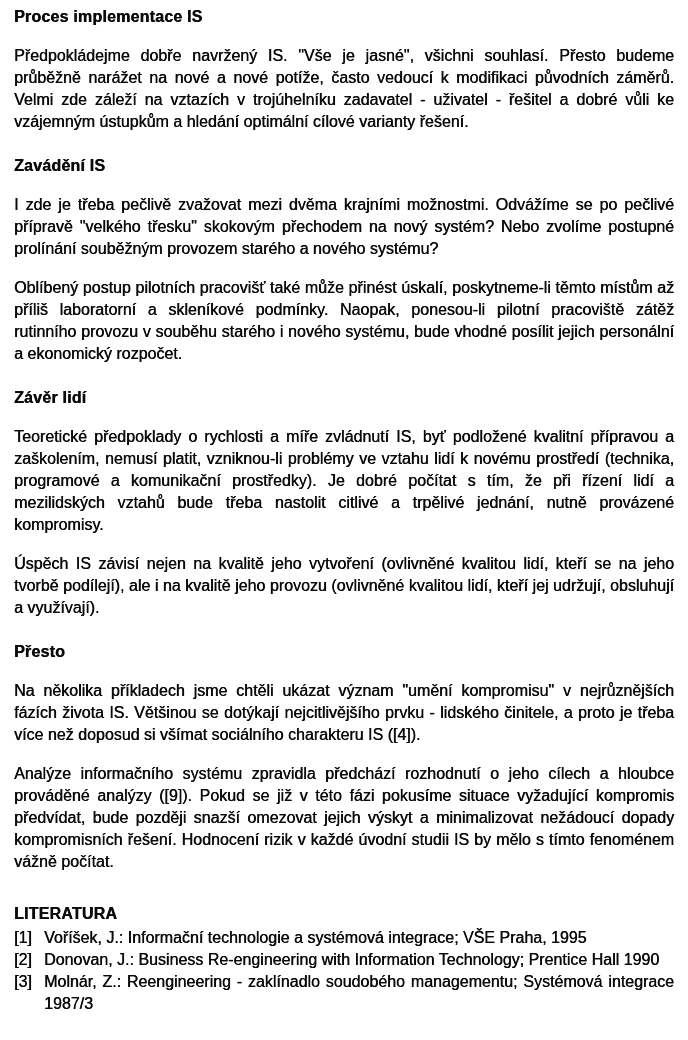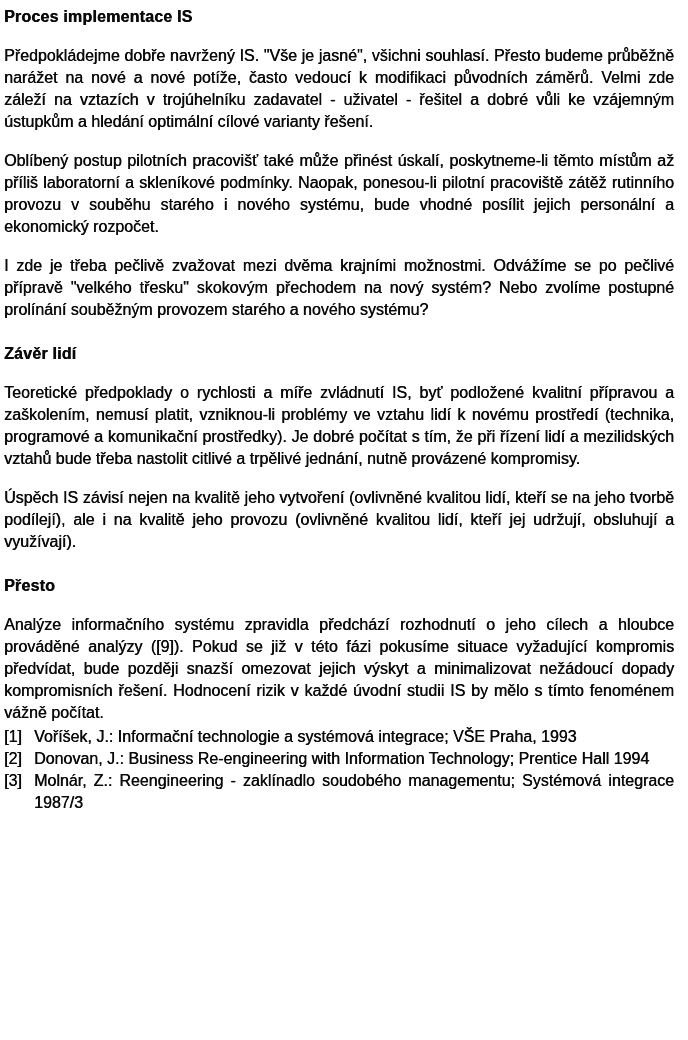--- a/index.html
+++ b/index.html
@@ -5,21 +5,21 @@
   html, body {
     margin: 0;
     padding: 0;
     background: #ffffff;
   }
   .page {
     position: relative;
     box-sizing: border-box;
     width: 688px;
     height: 1040px;
-    padding: 6px 14px 0 4px;
+    padding: 6px 14px 0 14px;
     background: #ffffff;
     color: #0b0b0b;
     font-family: "Liberation Sans", "DejaVu Sans", sans-serif;
     font-size: 16px;
     line-height: 22px;
     overflow: hidden;
     
     text-shadow: 0.4px 0 0 currentColor;
   }
   .doc-heading {
@@ -54,35 +54,38 @@
     text-align: justify;
   }
 </style>
 </head>
 <body>
 
 <div class="page">
   <div>
       <div class="doc-heading first">Proces implementace IS</div>
       <p class="doc-paragraph">Předpokládejme dobře navržený IS. "Vše je jasné", všichni souhlasí. Přesto budeme průběžně narážet na nové a nové potíže, často vedoucí k modifikaci původních záměrů. Velmi zde záleží na vztazích v trojúhelníku zadavatel - uživatel - řešitel a dobré vůli ke vzájemným ústupkům a hledání optimální cílové varianty řešení.</p>
+      <div class="doc-heading">Zavádění IS</div>
+      <p class="doc-paragraph">I zde je třeba pečlivě zvažovat mezi dvěma krajními možnostmi. Odvážíme se po pečlivé přípravě "velkého třesku" skokovým přechodem na nový systém? Nebo zvolíme postupné prolínání souběžným provozem starého a nového systému?</p>
       <p class="doc-paragraph">Oblíbený postup pilotních pracovišť také může přinést úskalí, poskytneme-li těmto místům až příliš laboratorní a skleníkové podmínky. Naopak, ponesou-li pilotní pracoviště zátěž rutinního provozu v souběhu starého i nového systému, bude vhodné posílit jejich personální a ekonomický rozpočet.</p>
-      <p class="doc-paragraph">I zde je třeba pečlivě zvažovat mezi dvěma krajními možnostmi. Odvážíme se po pečlivé přípravě "velkého třesku" skokovým přechodem na nový systém? Nebo zvolíme postupné prolínání souběžným provozem starého a nového systému?</p>
       <div class="doc-heading">Závěr lidí</div>
       <p class="doc-paragraph">Teoretické předpoklady o rychlosti a míře zvládnutí IS, byť podložené kvalitní přípravou a zaškolením, nemusí platit, vzniknou-li problémy ve vztahu lidí k novému prostředí (technika, programové a komunikační prostředky). Je dobré počítat s tím, že při řízení lidí a mezilidských vztahů bude třeba nastolit citlivé a trpělivé jednání, nutně provázené kompromisy.</p>
       <p class="doc-paragraph">Úspěch IS závisí nejen na kvalitě jeho vytvoření (ovlivněné kvalitou lidí, kteří se na jeho tvorbě podílejí), ale i na kvalitě jeho provozu (ovlivněné kvalitou lidí, kteří jej udržují, obsluhují a využívají).</p>
       <div class="doc-heading">Přesto</div>
+      <p class="doc-paragraph">Na několika příkladech jsme chtěli ukázat význam "umění kompromisu" v nejrůznějších fázích života IS. Většinou se dotýkají nejcitlivějšího prvku - lidského činitele, a proto je třeba více než doposud si všímat sociálního charakteru IS ([4]).</p>
       <p class="doc-paragraph">Analýze informačního systému zpravidla předchází rozhodnutí o jeho cílech a hloubce prováděné analýzy ([9]). Pokud se již v této fázi pokusíme situace vyžadující kompromis předvídat, bude později snazší omezovat jejich výskyt a minimalizovat nežádoucí dopady kompromisních řešení. Hodnocení rizik v každé úvodní studii IS by mělo s tímto fenoménem vážně počítat.</p>
+      <div class="doc-heading literature">LITERATURA</div>
       <div class="references">
         <div class="reference-row">
           <span class="ref-label">[1]</span>
-          <span class="ref-text">Voříšek, J.: Informační technologie a systémová integrace; VŠE Praha, 1993</span>
+          <span class="ref-text">Voříšek, J.: Informační technologie a systémová integrace; VŠE Praha, 1995</span>
         </div>
         <div class="reference-row">
           <span class="ref-label">[2]</span>
-          <span class="ref-text">Donovan, J.: Business Re-engineering with Information Technology; Prentice Hall 1994</span>
+          <span class="ref-text">Donovan, J.: Business Re-engineering with Information Technology; Prentice Hall 1990</span>
         </div>
         <div class="reference-row">
           <span class="ref-label">[3]</span>
           <span class="ref-text">Molnár, Z.: Reengineering - zaklínadlo soudobého managementu; Systémová integrace 1987/3</span>
         </div>
       </div>
     </div>
 </div>
 
 </body></html>

